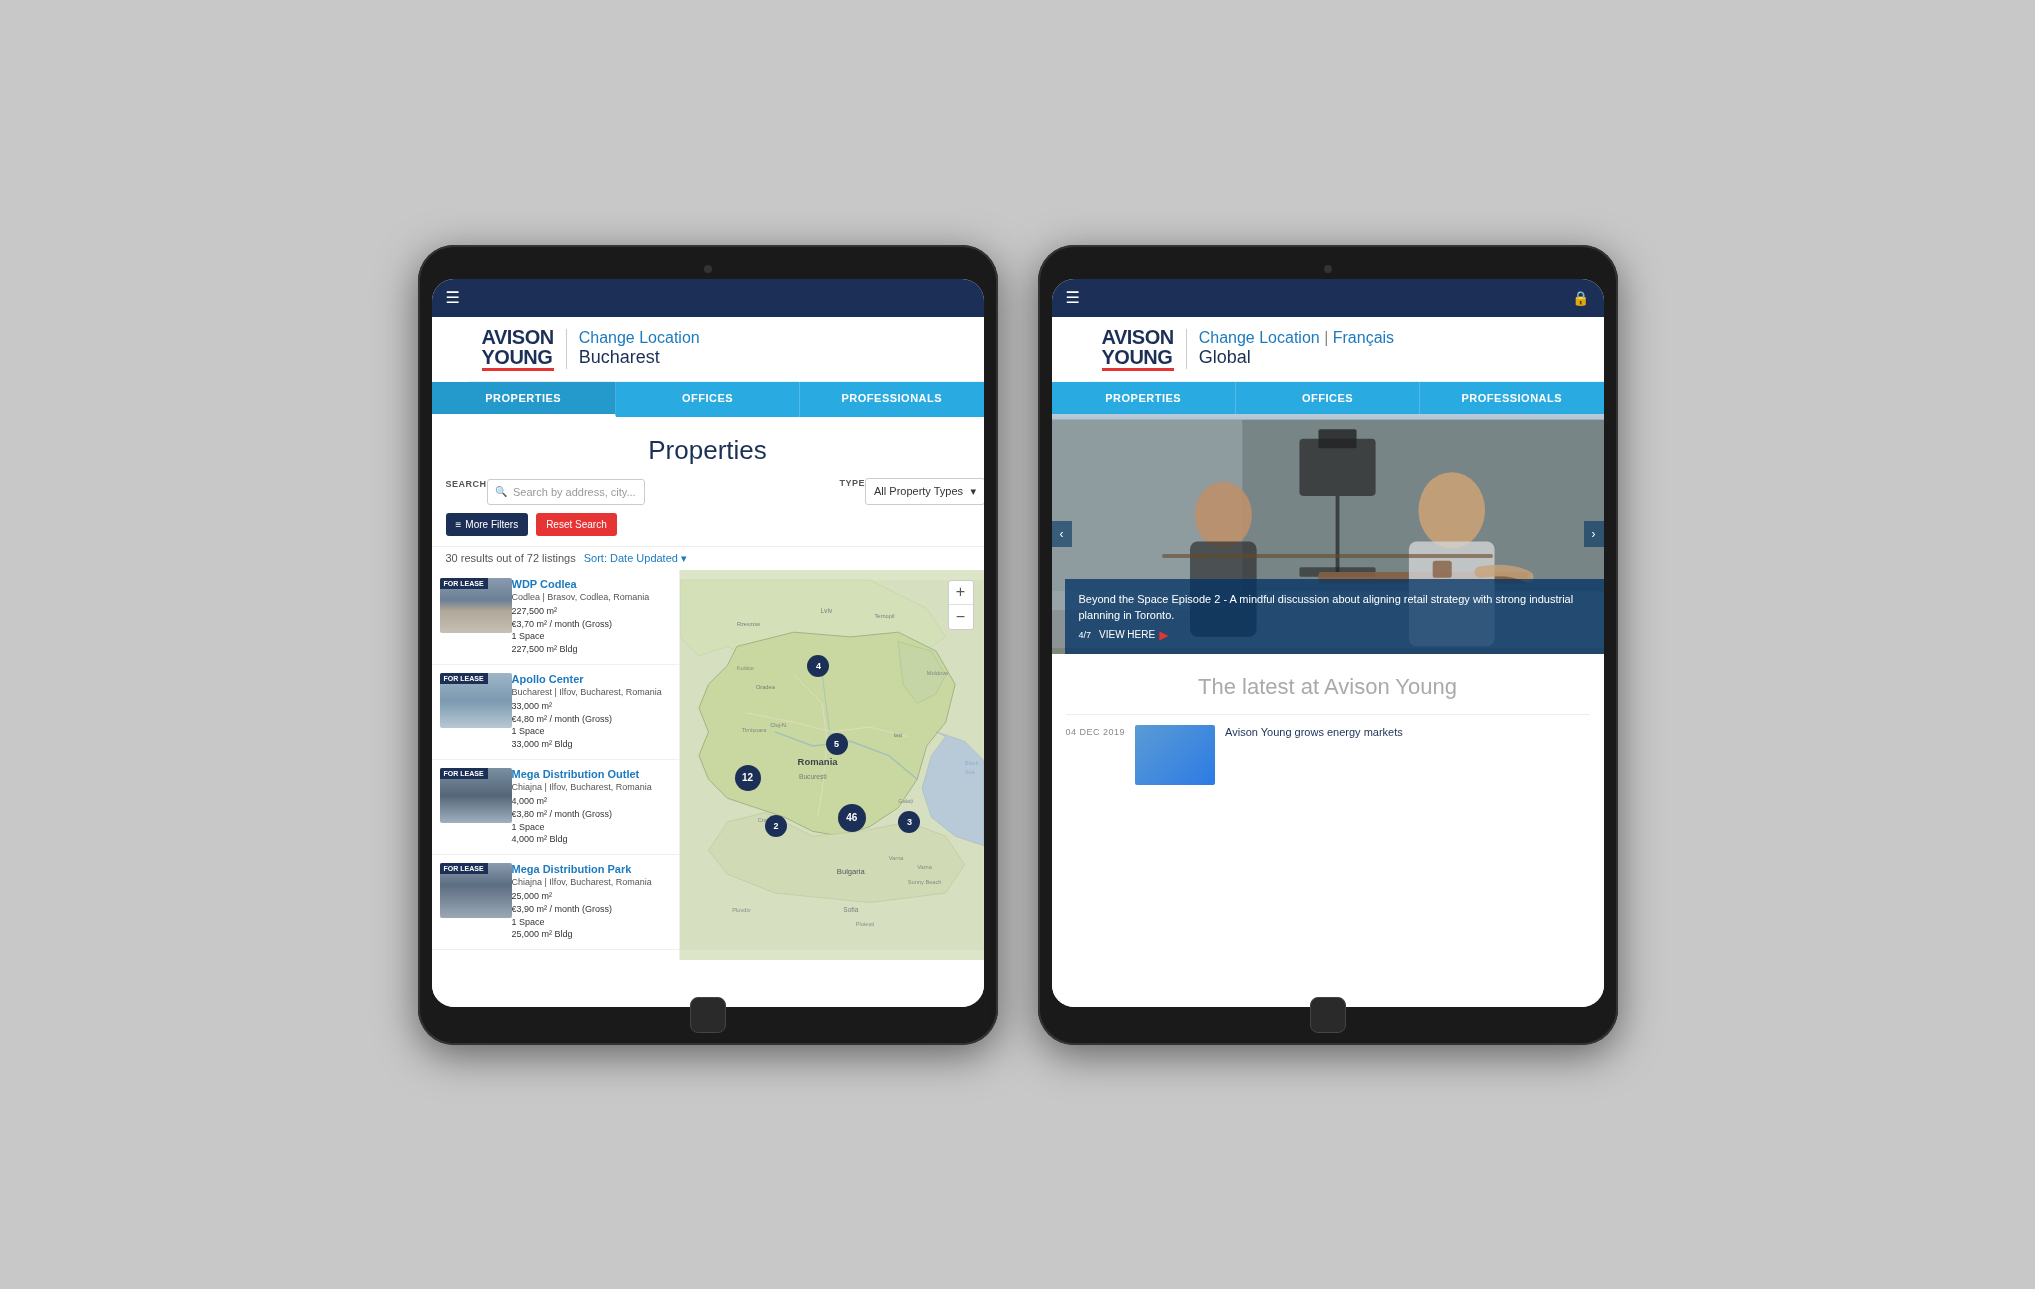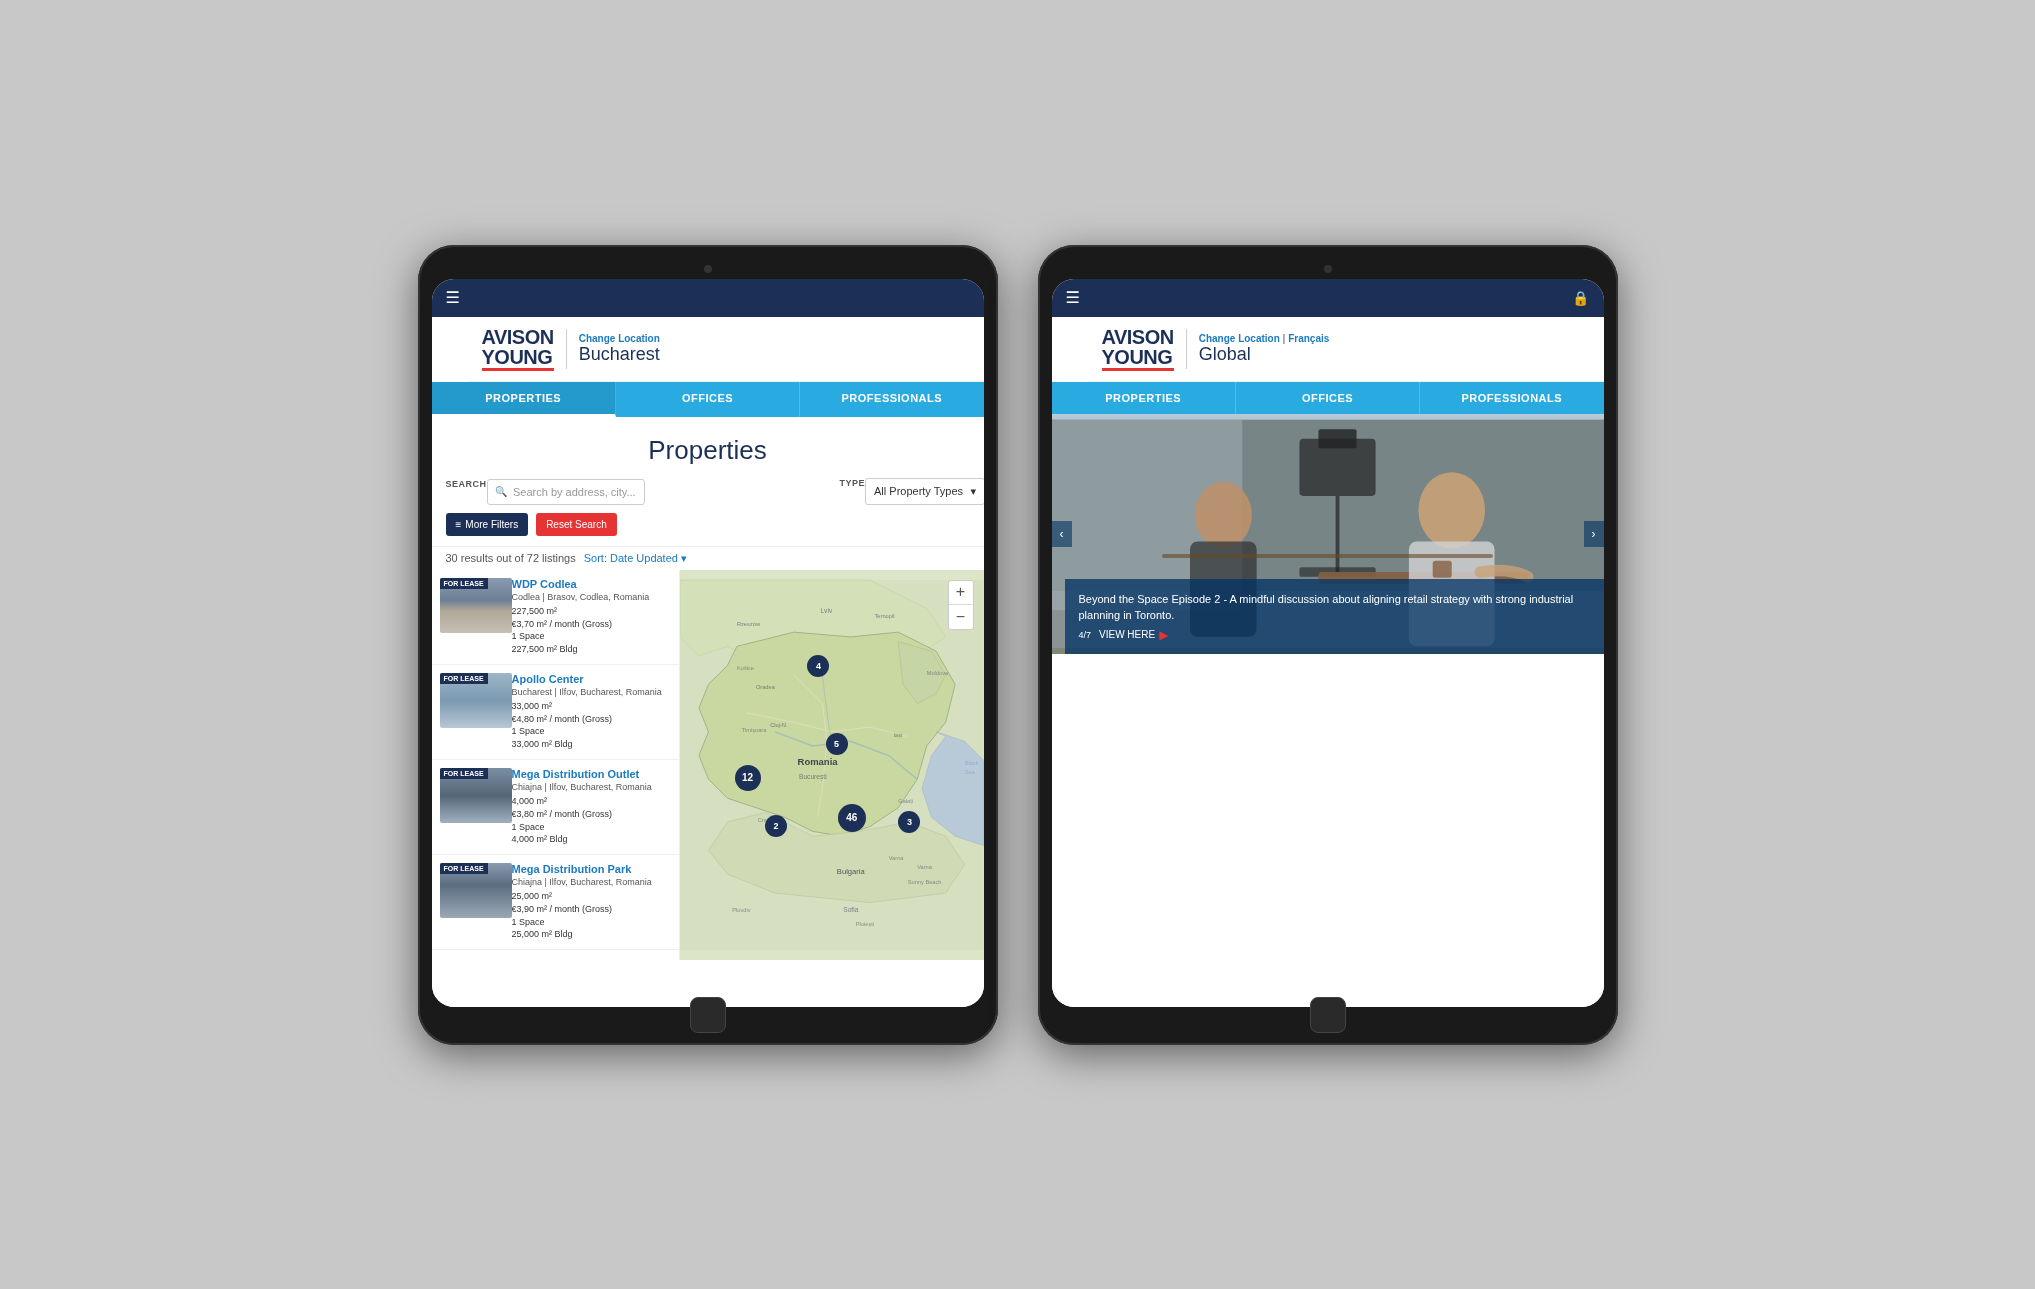--- a/index.html
+++ b/index.html
@@ -111,23 +111,22 @@
       width: 1px;
       height: 40px;
       background: #ccc;
       margin: 0 12px;
     }
     .location-info {
       display: flex;
       flex-direction: column;
     }
     .change-location {
-      font-size: 10px;
+      font-size: 16px;
       color: #888;
-      font-weight: bold;
     }
     .change-location a {
       color: #1c7abf;
       text-decoration: none;
     }
     .city-name {
       font-size: 18px;
       color: #1c3057;
       font-weight: 400;
     }
@@ -810,17 +809,29 @@
           <div class="hero-link">
             <div class="carousel-nav">
               <span class="hero-counter">4/7</span>
             </div>
             <span>VIEW HERE</span>
             <span class="hero-link-arrow">▶</span>
           </div>
         </div>
       </div>
 
+      <div class="latest-section">
+        <h2 class="latest-title">The latest at Avison Young</h2>
+
+        <div class="news-item">
+          <div>
+            <div class="news-date">04 DEC 2019</div>
+          </div>
+          <div class="news-thumb"></div>
+          <div class="news-title">Avison Young grows energy markets</div>
+        </div>
+
+      </div>
 
     </div>
   </div>
   <div class="tablet-home"></div>
 </div>
 
 </body></html>

